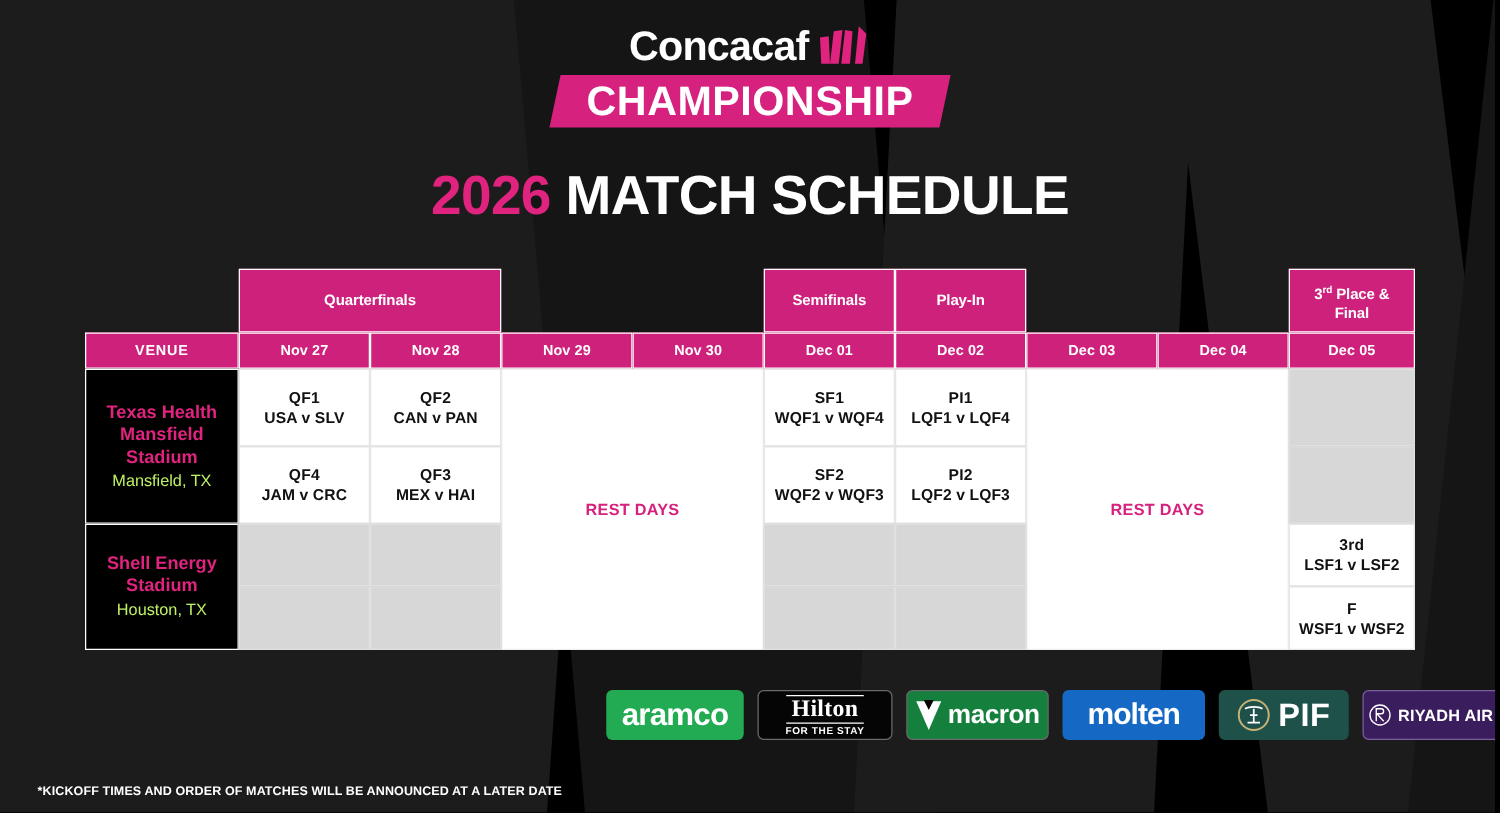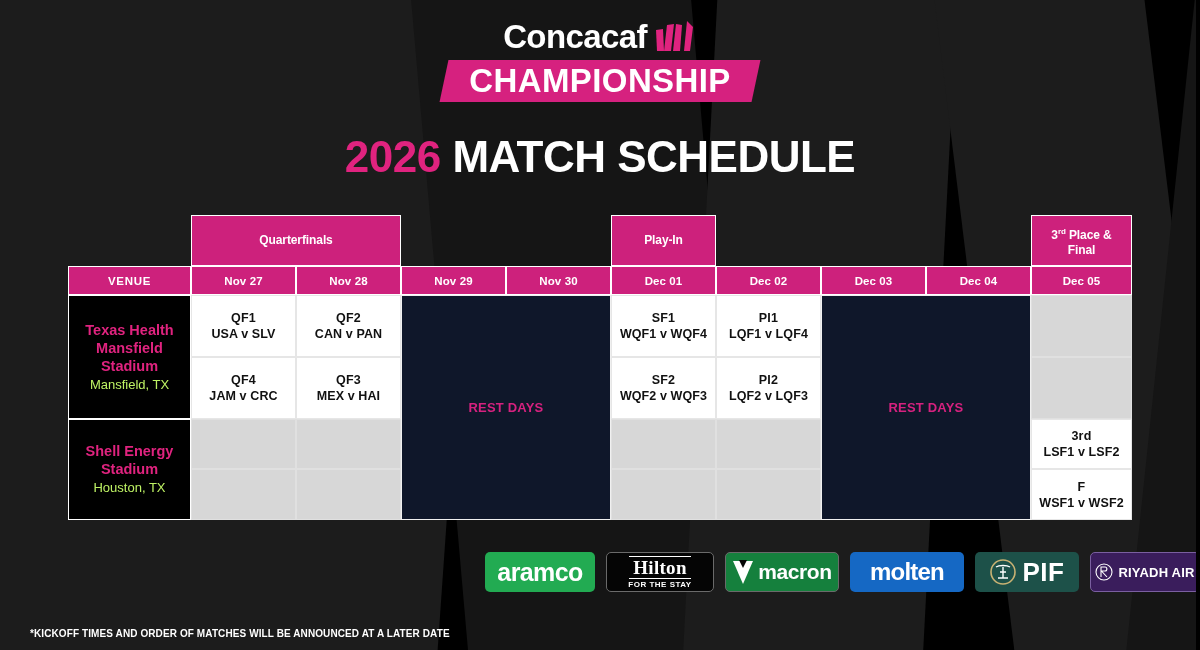--- a/index.html
+++ b/index.html
@@ -98,21 +98,21 @@
     align-items: center; justify-content: center;
     text-align: center; font-weight: 700; font-size: 12.5px; line-height: 16px;
     border: 1px solid #e6e6e6;
   }
   .match .m-code { letter-spacing: 0.2px; }
   .match .m-teams { letter-spacing: 0.1px; }
 
   .blank-grey { background: #d7d7d7; border: 1px solid #e0e0e0; }
 
   .rest {
-    background: #0f172a; border: 1px solid #f0f0f0;
+    background: #ffffff; border: 1px solid #f0f0f0;
     display: flex; align-items: center; justify-content: center;
     color: #d6217f; font-size: 13px; font-weight: 700; letter-spacing: 0.2px;
   }
 
   
   #sponsors {
     position: absolute; left: 0; top: 552px; width: 1200px;
     display: flex; align-items: center; justify-content: flex-end; gap: 11px;
   }
   .sp {
@@ -170,20 +170,21 @@
       </div>
     </div>
     <div id="title"><span class="yr">2026</span><span> MATCH SCHEDULE</span></div>
   </div>
 
   <div id="grid">
 
     <div class="cell empty-top"></div>
     <div class="cell pink round-hd" style="grid-column: 2 / span 2;">Quarterfinals</div>
     <div class="cell empty-top" style="grid-column: 4 / span 2;"></div>
+    <div class="cell pink round-hd">Semifinals</div>
     <div class="cell pink round-hd">Play-In</div>
     <div class="cell empty-top" style="grid-column: 8 / span 2;"></div>
     <div class="cell pink round-hd">
       <div>
         <span>3</span><sup>rd</sup>&nbsp;<span>Place &amp;</span><br>
         <span>Final</span>
       </div>
     </div>
 
     <div class="cell pink venue-hd">VENUE</div>

